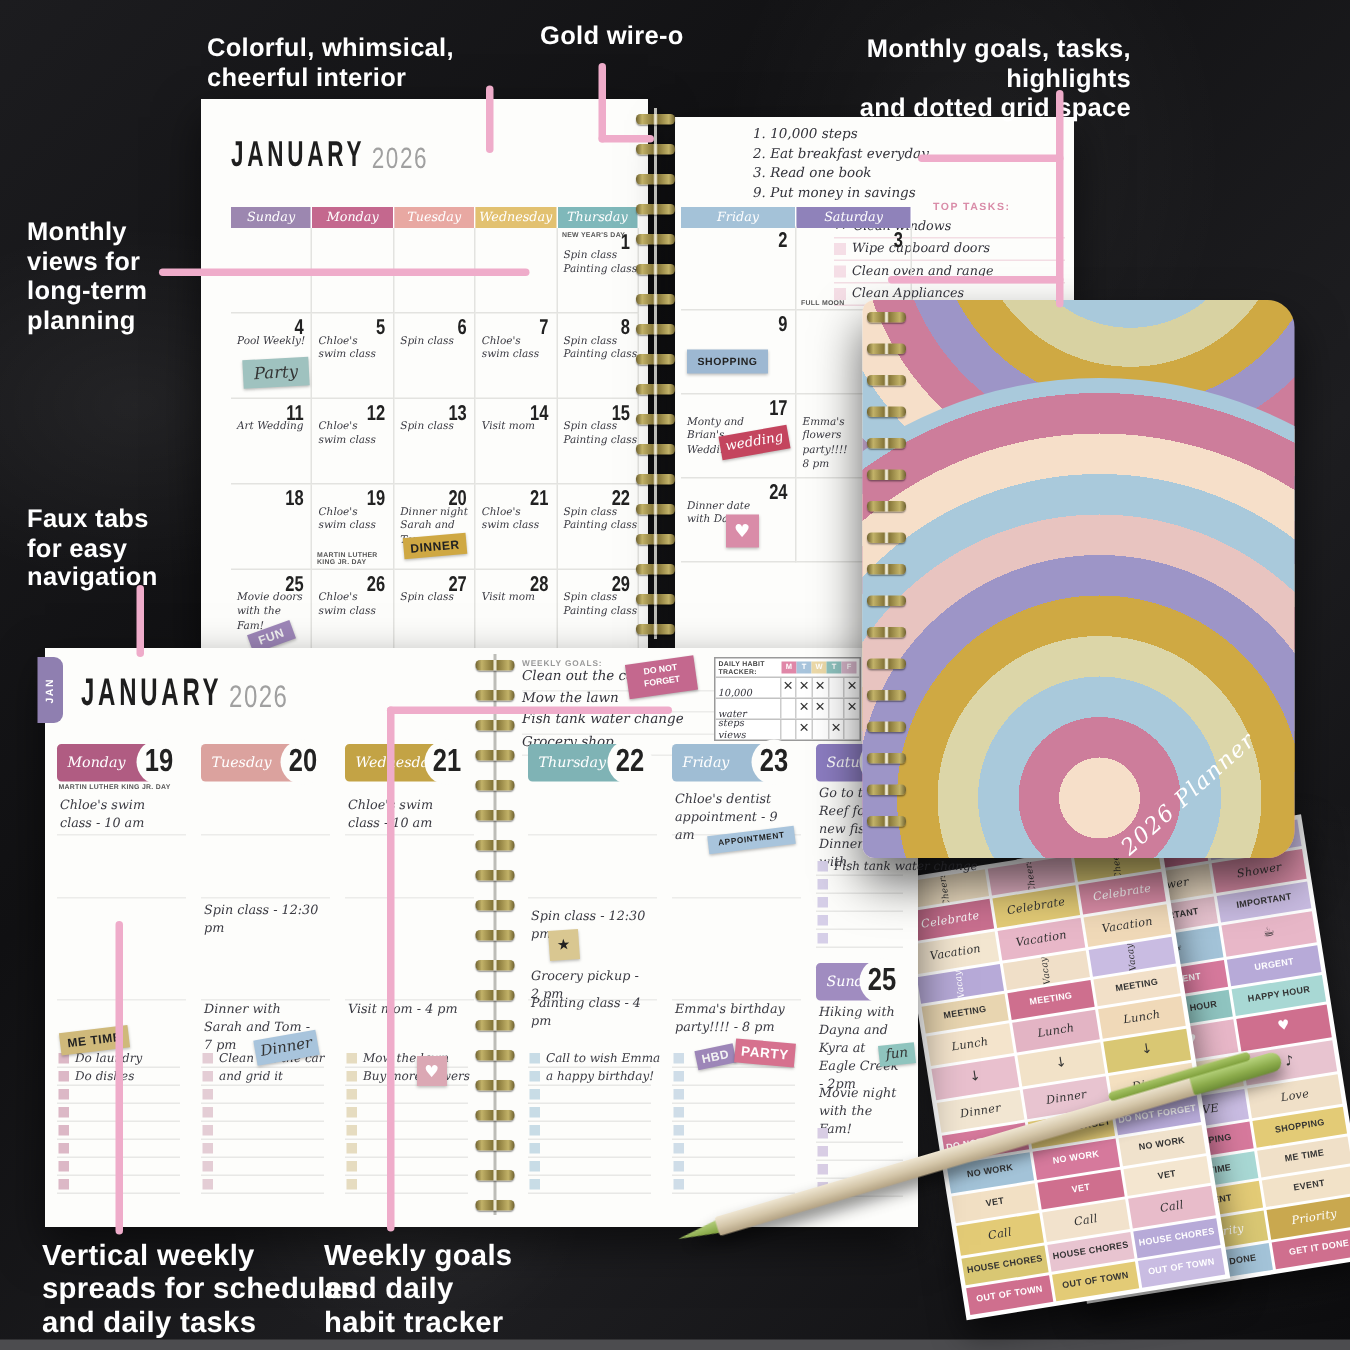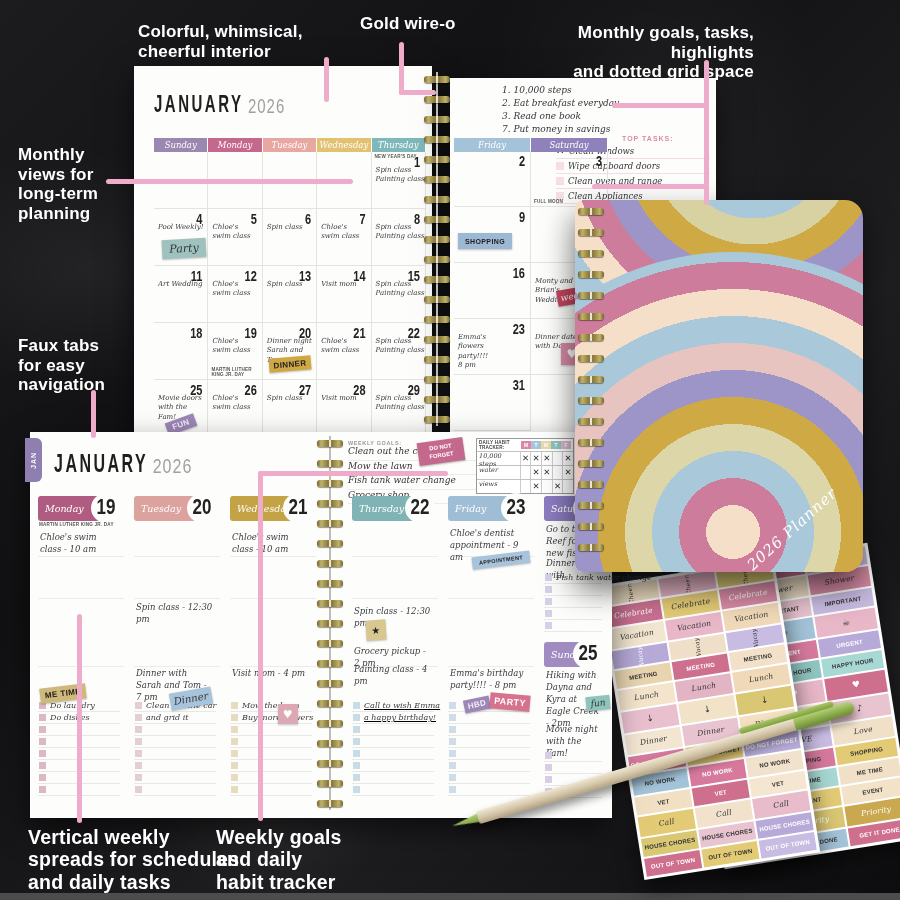--- a/index.html
+++ b/index.html
@@ -98,21 +98,21 @@
   .wg-label{font-size:5.5px;font-weight:700;letter-spacing:.6px;color:#999;}
   .wg-item{height:13.5px;border-bottom:1px solid #ececea;font-size:9px;color:#33333b;}
   #dnf{position:absolute;left:418px;top:440px;width:46px;height:23px;background:#c4688e;color:#fff;
       font-weight:700;font-size:5.8px;line-height:1.3;text-align:center;display:flex;align-items:center;
       justify-content:center;transform:rotate(-8deg);z-index:4;white-space:pre-line;box-shadow:0 1px 2px rgba(0,0,0,.3);}
   #tracker{position:absolute;left:446px;top:6px;width:96px;border:1px solid #9a9a9a;background:#fff;}
   .trk-hrow{display:flex;height:12px;align-items:center;}
   .trk-label{width:42px;font-size:4.6px;font-weight:700;letter-spacing:.2px;color:#444;padding-left:2px;}
   .trk-day{width:10px;height:8px;font-size:5px;color:#fff;text-align:center;line-height:8px;font-weight:700;}
   .trk-row{display:flex;height:13px;border-top:1px solid #c2c2c2;}
-  .trk-name{width:42px;font-size:6.5px;color:#33333b;padding-left:2px;line-height:8px;}
+  .trk-name{width:42px;font-size:6.5px;color:#33333b;padding-left:2px;line-height:20px;}
   .trk-c{width:10px;border-left:1px solid #cccccc;font-size:8.5px;text-align:center;line-height:12px;color:#333;
     font-family:"DejaVu Sans",sans-serif;}
 
   
   .sheet{position:absolute;background:#fff;padding:3px;box-shadow:0 10px 22px rgba(0,0,0,.55);}
   #sheet-b{left:700px;top:556px;width:186px;height:294px;transform:rotate(-9deg);z-index:2;}
   #sheet-a{left:620px;top:570px;width:172px;height:292px;transform:rotate(-9deg);z-index:3;}
   .sgrid{display:grid;grid-template-columns:repeat(3,1fr);gap:2px;height:100%;}
   .scell{display:flex;align-items:center;justify-content:center;overflow:hidden;
       font-size:6px;font-weight:700;letter-spacing:.2px;color:#333;text-align:center;line-height:1.05;}
@@ -327,21 +327,21 @@
         </div>
       </div>
     </div>
 </div>
 
 <div class="page" id="monthly-right">
   <div id="mgoals" class="scr" style="position:absolute;left:52px;top:6px;">
       <div class="goal-line">1. 10,000 steps</div>
       <div class="goal-line">2. Eat breakfast everyday</div>
       <div class="goal-line">3. Read one book</div>
-      <div class="goal-line">7. Put money in savings</div>
+      <div class="goal-line">9. Put money in savings</div>
     </div>
   <div class="tt-label" style="left:172px;top:57px;">TOP TASKS:</div>
   <div id="ttlist" style="position:absolute;left:106px;top:66px;width:154px;">
       <div class="tt-item">
         <div class="tt-x">✕</div>
         <div class="tt-text scr">Clean windows</div>
       </div>
       <div class="tt-item">
         <div class="tt-box"></div>
         <div class="tt-text scr">Wipe cupboard doors</div>
@@ -366,23 +366,20 @@
       <div class="mcell">
         <div class="mdate">3</div>
         <div class="tinycap" style="bottom: 2px; left: 3px;">FULL MOON</div>
       </div>
       <div class="mcell">
         <div class="mdate">9</div>
         <div class="stk caps" style="left: 4px; top: 26px; width: 54px; height: 16px; background: rgb(157, 184, 210); color: rgb(34, 34, 34); font-size: 7px; transform: rotate(0deg);">SHOPPING</div>
       </div>
       <div class="mcell">
         <div class="mdate">10</div>
-      </div>
-      <div class="mcell">
-        <div class="mdate">16</div>
       </div>
       <div class="mcell">
         <div class="mdate">17</div>
         <div class="mlines scr">
           <div>Monty and</div>
           <div>Brian's</div>
           <div>Wedding!</div>
         </div>
         <div class="stk script" style="left: 26px; top: 24px; width: 46px; height: 16px; background: rgb(196, 69, 94); color: rgb(255, 255, 255); font-size: 9px; transform: rotate(-10deg);">wedding</div>
       </div>
@@ -584,21 +581,21 @@
         <div class="wcirc"><span>22</span></div>
       </div>
       <div class="wcol" style="left: 322px; top: 90px; width: 86px; height: 268px;">
         <div class="wdiv" style="top: 34px;"></div>
         <div class="wdiv" style="top: 76px;"></div>
         <div class="wdiv" style="top: 144px;"></div>
         <div class="wev scr" style="top: 84px; left: 2px; width: 78px;">Spin class - 12:30 pm</div>
         <div class="wev scr" style="top: 124px; left: 2px; width: 78px;">Grocery pickup - 2 pm</div>
         <div class="wev scr" style="top: 142px; left: 2px; width: 78px;">Painting class - 4 pm</div>
         <div class="stk caps" style="left: 14px; top: 98px; width: 20px; height: 20px; background: rgb(217, 199, 145); color: rgb(34, 34, 34); font-size: 10px; transform: rotate(-4deg); font-family: &quot;DejaVu Sans&quot;, sans-serif;">★</div>
-        <div class="chk" style="top: 178px; text-decoration: underline;">
+        <div class="chk" style="top: 178px;">
           <div class="chk-row">
             <div class="chk-sq" style="background: rgb(200, 220, 230);"></div>
             <div class="chk-t scr">Call to wish Emma</div>
           </div>
           <div class="chk-row">
             <div class="chk-sq" style="background: rgb(200, 220, 230);"></div>
             <div class="chk-t scr">a happy birthday!</div>
           </div>
           <div class="chk-row">
             <div class="chk-sq" style="background: rgb(200, 220, 230);"></div>

